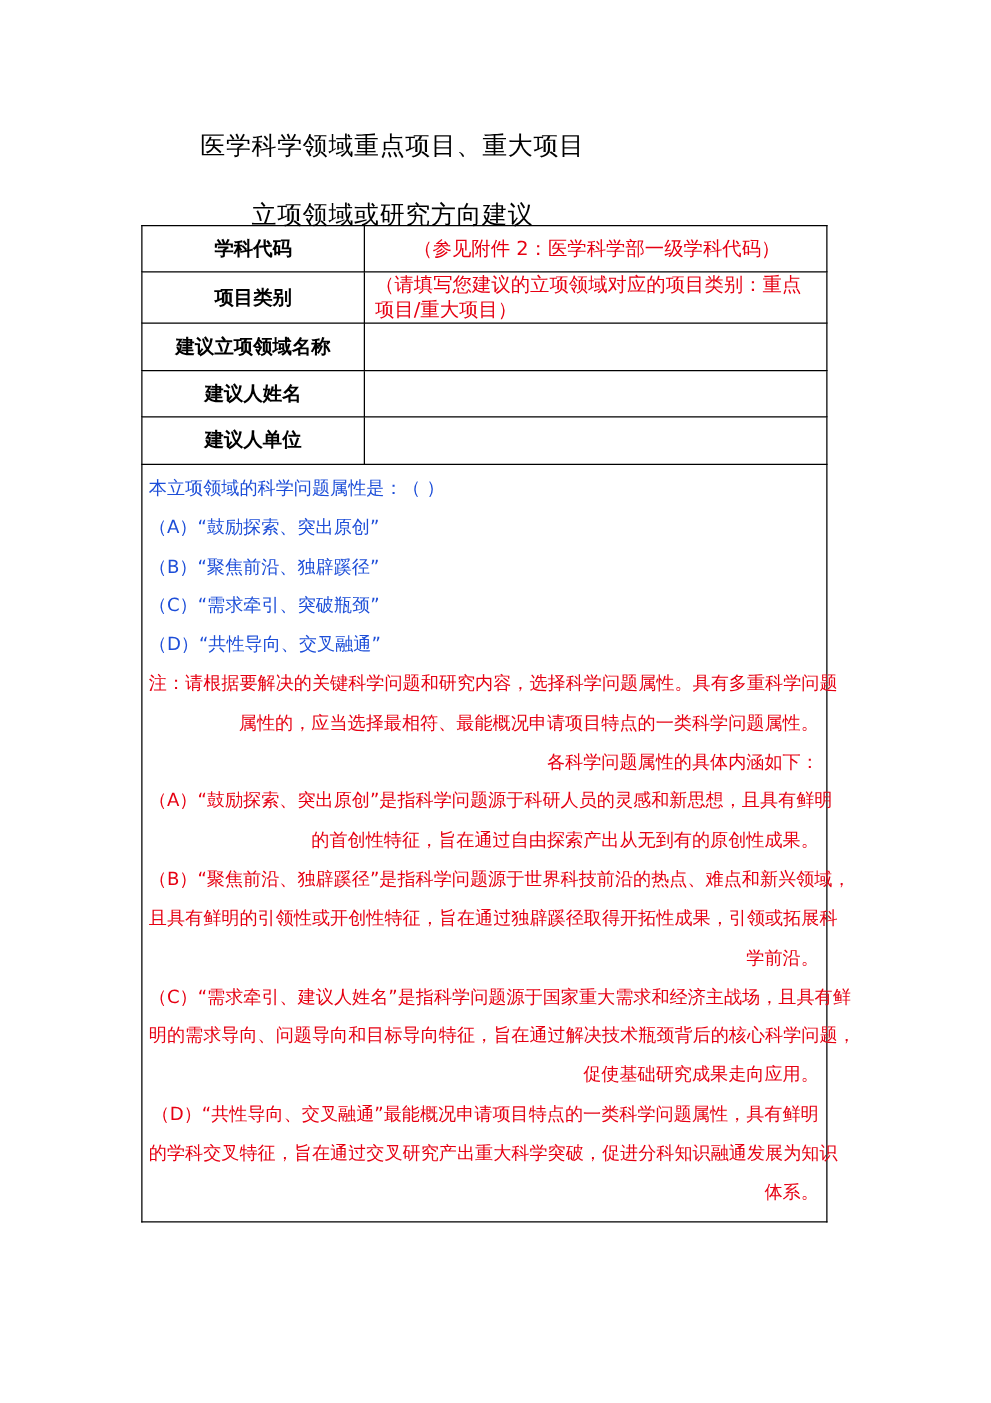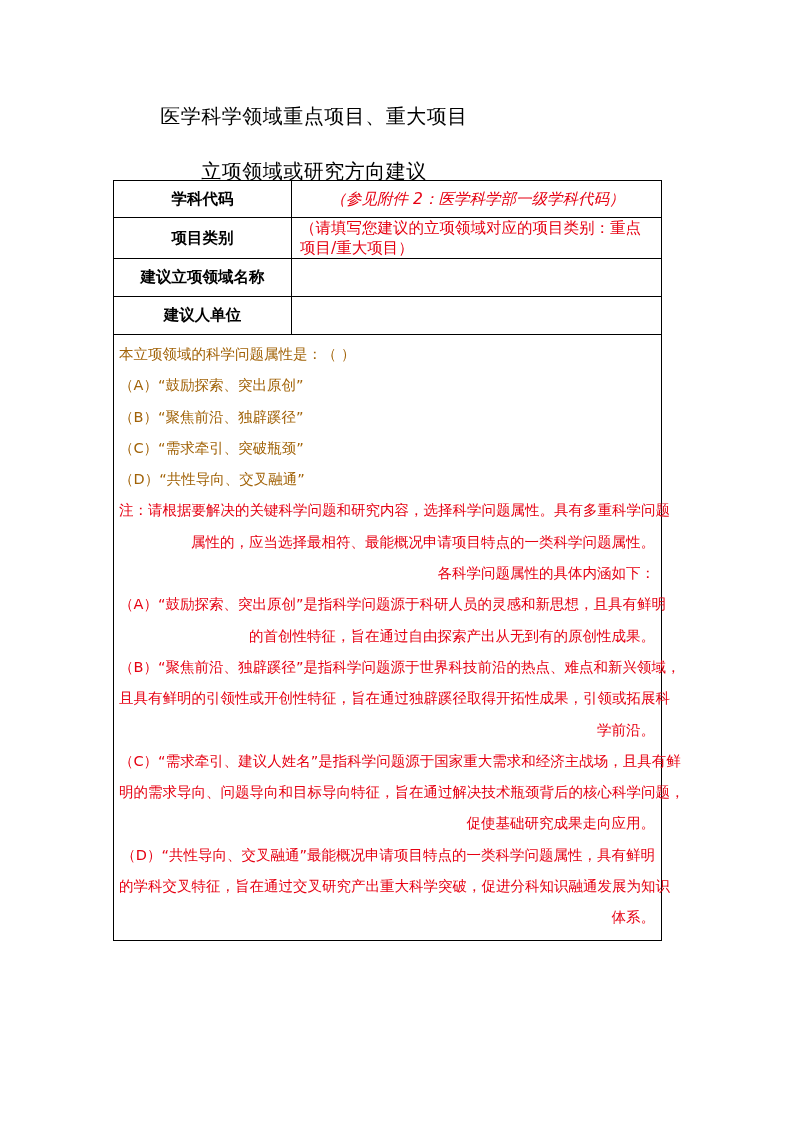--- a/index.html
+++ b/index.html
@@ -49,57 +49,61 @@
       margin-top: 43px;
     }
     .value-cell {
       font-size: 15.5px;
       color: #e60012;
       line-height: 20px;
       padding-left: 8px !important;
       padding-right: 6px !important;
       font-family: "DejaVu Sans", sans-serif;
     }
-    .value-cell.center { text-align: center; font-style: italic; }
+    .value-cell.center { text-align: center; }
     .r1 { height: 37px; }
     .r2 { height: 41px; }
     .r3 { height: 38px; }
     .r4 { height: 37px; }
     .r5 { height: 38px; }
     .r6 { height: 37px; }
 
     .content-cell {
       padding: 4px 6px 6px 5px !important;
       vertical-align: top !important;
       font-size: 14.5px;
       line-height: 31.3px;
       font-family: "DejaVu Sans", sans-serif;
     }
     .line { display: block; white-space: nowrap; }
-    .black { color: #a16207; }
+    .black { color: #1d4ed8; }
     .red { color: #e60012; text-align: right; }
   </style>
 </head>
 <body>
 
 <div class="title title-1">医学科学领域重点项目、重大项目</div>
 <div class="title title-2">立项领域或研究方向建议</div>
 
 <table class="form-table">
   <tbody>
       <tr class="r1">
     <td class="label-cell">学科代码</td>
     <td class="value-cell center">（参见附件 2：医学科学部一级学科代码）</td>
   </tr>
   <tr class="r2">
     <td class="label-cell">项目类别</td>
     <td class="value-cell">（请填写您建议的立项领域对应的项目类别：重点项目/重大项目）</td>
   </tr>
   <tr class="r3">
     <td class="label-cell">建议立项领域名称</td>
+    <td class="value-cell"></td>
+  </tr>
+  <tr class="r4">
+    <td class="label-cell">建议人姓名</td>
     <td class="value-cell"></td>
   </tr>
   <tr class="r5">
     <td class="label-cell">建议人单位</td>
     <td class="value-cell"></td>
   </tr>
   <tr>
     <td colspan="2" class="content-cell">
       <span class="line black">本立项领域的科学问题属性是：（    ）</span>
       <span class="line black">（A）“鼓励探索、突出原创”</span>

